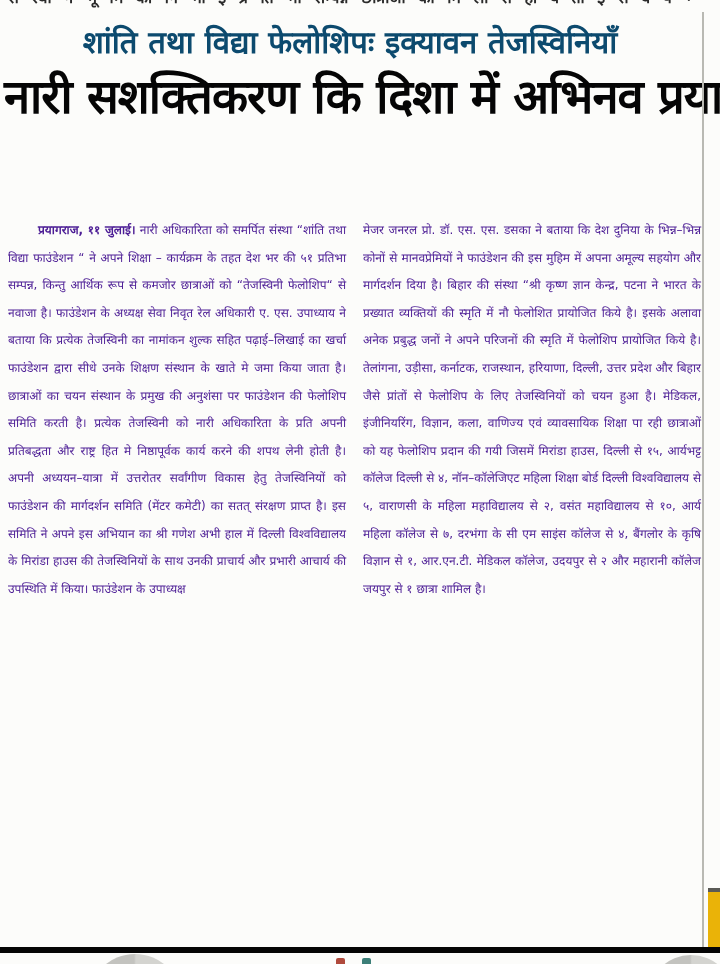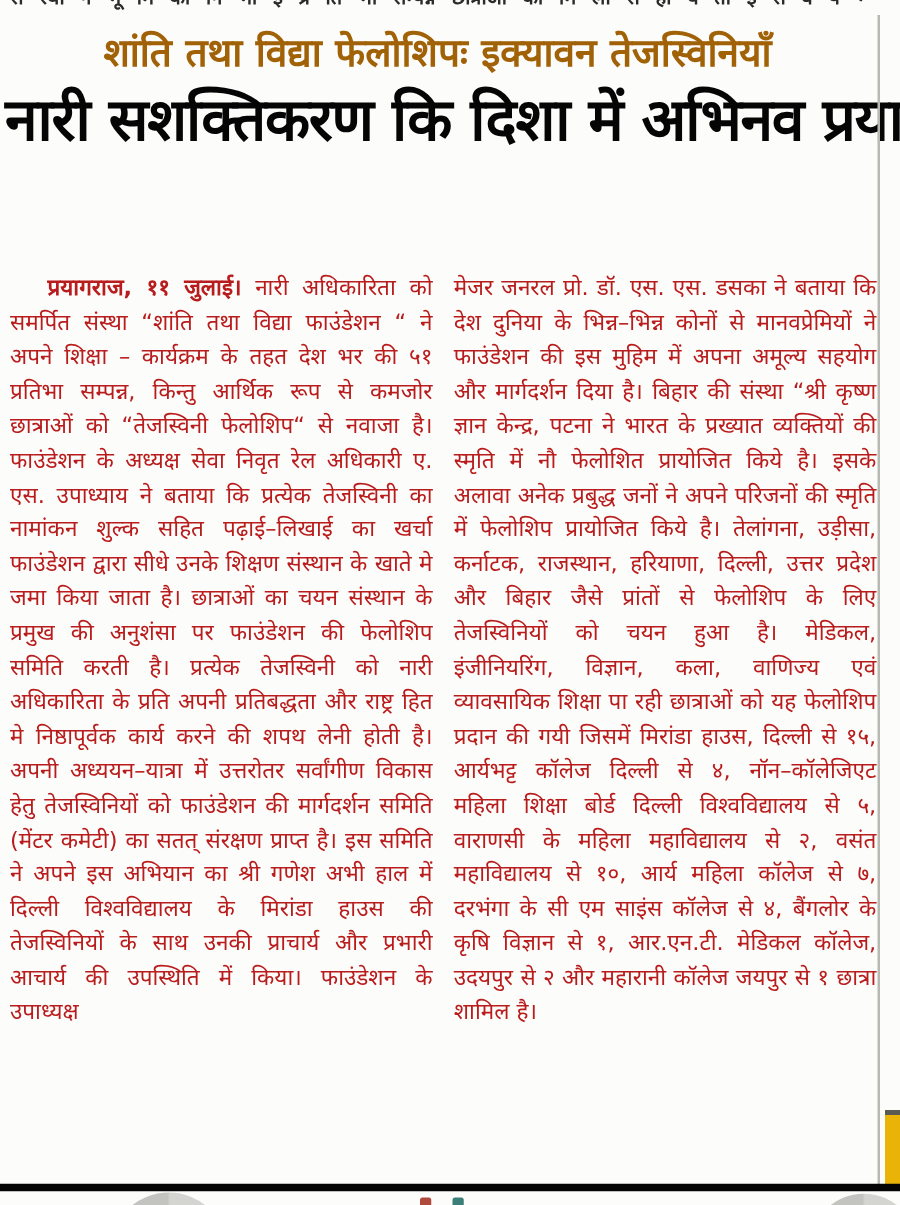--- a/index.html
+++ b/index.html
@@ -39,21 +39,21 @@
     color: #2b2b2b;
   }
 
   .kicker {
     position: absolute;
     top: 20px; left: 0; right: 20px;
     text-align: center;
     font-size: 31px;
     font-weight: bold;
     letter-spacing: 0px;
-    color: #a16207;
+    color: #0c4a6e;
   }
 
   .headline {
     position: absolute;
     top: 62px; left: 4px; right: 8px;
     text-align: center;
     font-weight: bold;
     color: #050505;
   }
   .headline .hl-line {
@@ -66,25 +66,25 @@
   .columns {
     position: absolute;
     top: 217px;
     left: 8px;
     width: 694px;
     display: flex;
     gap: 17px;
   }
   .col {
     width: 338px;
-    font-size: 18px;
+    font-size: 12px;
     line-height: 27.6px;
     text-align: justify;
     text-justify: inter-word;
-    color: #b91c1c;
+    color: #4c1d95;
   }
   .col p { margin: 0; }
   .col-left p { text-indent: 30px; }
   .dateline { font-weight: bold; }
 
   
   .edge-rule {
     position: absolute;
     left: 702px;
     top: 12px;

